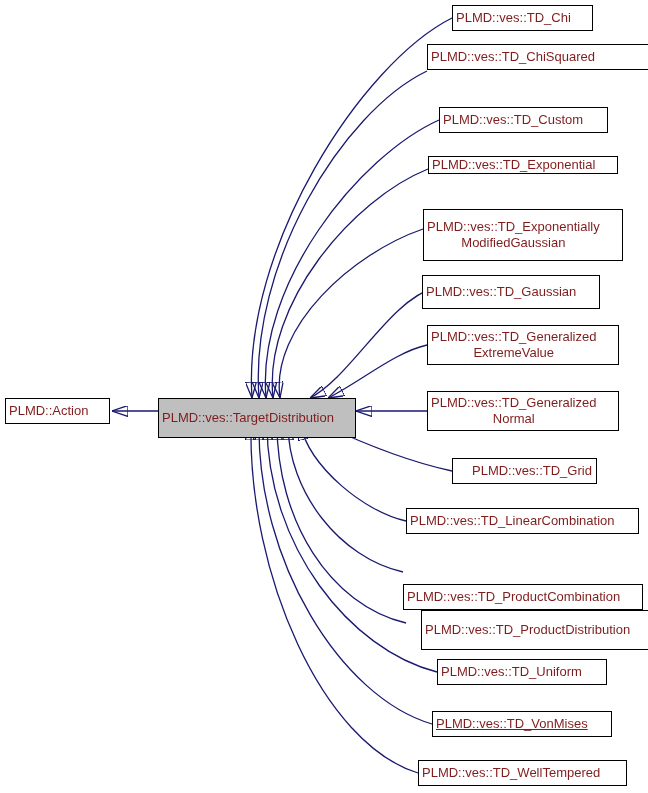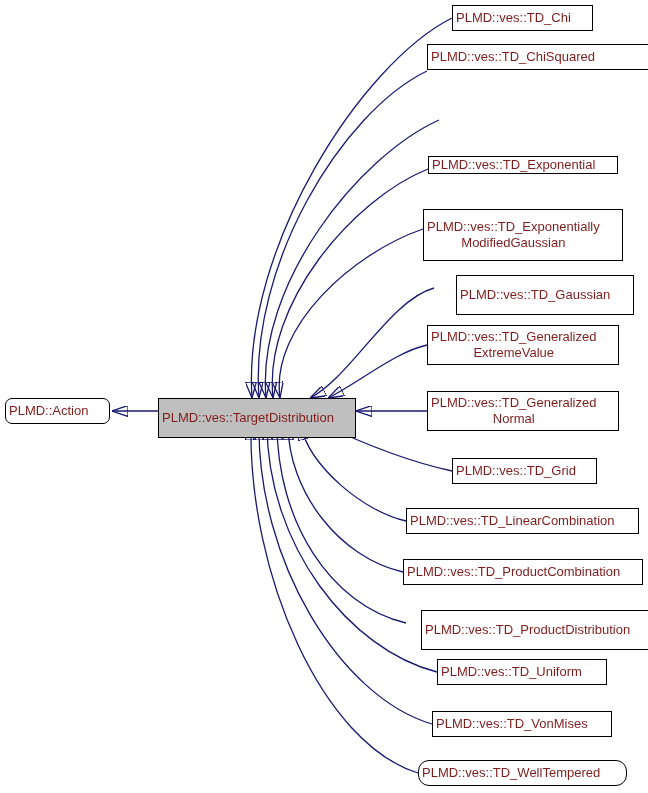--- a/index.html
+++ b/index.html
@@ -73,81 +73,84 @@
     <path d="M427,411 L356,411" marker-end="url(#arrowhead)"></path>
     <path d="M452,471 C410,462 360,442 322,424" marker-end="url(#arrowhead)"></path>
     <path d="M406,521 C365,512 310,468 300,424" marker-end="url(#arrowhead)"></path>
     <path d="M403,572 C340,558 288,492 288,424" marker-end="url(#arrowhead)"></path>
     <path d="M406,623 C330,605 277,521 277,424" marker-end="url(#arrowhead)"></path>
     <path d="M437,672 C350,650 267,546 267,424" marker-end="url(#arrowhead)"></path>
     <path d="M432,724 C340,697 257,560 259,424" marker-end="url(#arrowhead)"></path>
     <path d="M418,773 C323,744 248,575 251,424" marker-end="url(#arrowhead)"></path>
   </svg>
 
-  <div class="node" style="left:5px; top:398px; width:105px; height:26px;border-radius:7px;">
+  <div class="node" style="left:5px; top:398px; width:105px; height:26px;">
     <span class="lbl">PLMD::Action</span>
   </div>
 
   <div class="node central" style="left:158px; top:398px; width:198px; height:40px;">
     <span class="lbl">PLMD::ves::TargetDistribution</span>
   </div>
 
   <div class="node" style="left:452px; top:5px; width:141px; height:26px;">
     <span class="lbl">PLMD::ves::TD_Chi</span>
   </div>
 
   <div class="node" style="left:427px; top:44px; width:231px; height:26px;">
     <span class="lbl">PLMD::ves::TD_ChiSquared</span>
   </div>
 
+  <div class="node" style="left:439px; top:107px; width:169px; height:26px;">
+    <span class="lbl">PLMD::ves::TD_Custom</span>
+  </div>
 
   <div class="node" style="left:428px; top:156px; width:190px; height:18px;">
     <span class="lbl">PLMD::ves::TD_Exponential</span>
   </div>
 
   <div class="node" style="left:423px; top:209px; width:200px; height:52px;">
     <span class="lbl">PLMD::ves::TD_Exponentially
 ModifiedGaussian</span>
   </div>
 
-  <div class="node" style="left:456px; top:275px; width:178px; height:40px;">
+  <div class="node" style="left:422px; top:275px; width:178px; height:34px;">
     <span class="lbl">PLMD::ves::TD_Gaussian</span>
   </div>
 
   <div class="node" style="left:427px; top:325px; width:192px; height:40px;">
     <span class="lbl">PLMD::ves::TD_Generalized
 ExtremeValue</span>
   </div>
 
   <div class="node" style="left:427px; top:391px; width:192px; height:40px;">
     <span class="lbl">PLMD::ves::TD_Generalized
 Normal</span>
   </div>
 
-  <div class="node" style="left:452px; top:458px; width:145px; height:26px;">
+  <div class="node" style="left:452px; top:458px; width:145px; height:26px;padding-left:16px;">
     <span class="lbl">PLMD::ves::TD_Grid</span>
   </div>
 
   <div class="node" style="left:406px; top:508px; width:233px; height:26px;">
     <span class="lbl">PLMD::ves::TD_LinearCombination</span>
   </div>
 
-  <div class="node" style="left:403px; top:559px; width:240px; height:26px;">
+  <div class="node" style="left:403px; top:584px; width:240px; height:26px;">
     <span class="lbl">PLMD::ves::TD_ProductCombination</span>
   </div>
 
   <div class="node" style="left:421px; top:610px; width:233px; height:40px;">
     <span class="lbl">PLMD::ves::TD_ProductDistribution</span>
   </div>
 
   <div class="node" style="left:437px; top:659px; width:170px; height:26px;">
     <span class="lbl">PLMD::ves::TD_Uniform</span>
   </div>
 
-  <div class="node" style="left:432px; top:711px; width:180px; height:26px;">
+  <div class="node" style="left:432px; top:711px; width:180px; height:26px;text-decoration:underline;">
     <span class="lbl">PLMD::ves::TD_VonMises</span>
   </div>
 
-  <div class="node" style="left:418px; top:760px; width:209px; height:26px;border-radius:11px;">
+  <div class="node" style="left:418px; top:760px; width:209px; height:26px;">
     <span class="lbl">PLMD::ves::TD_WellTempered</span>
   </div>
 
 </div>
 
 </body></html>

